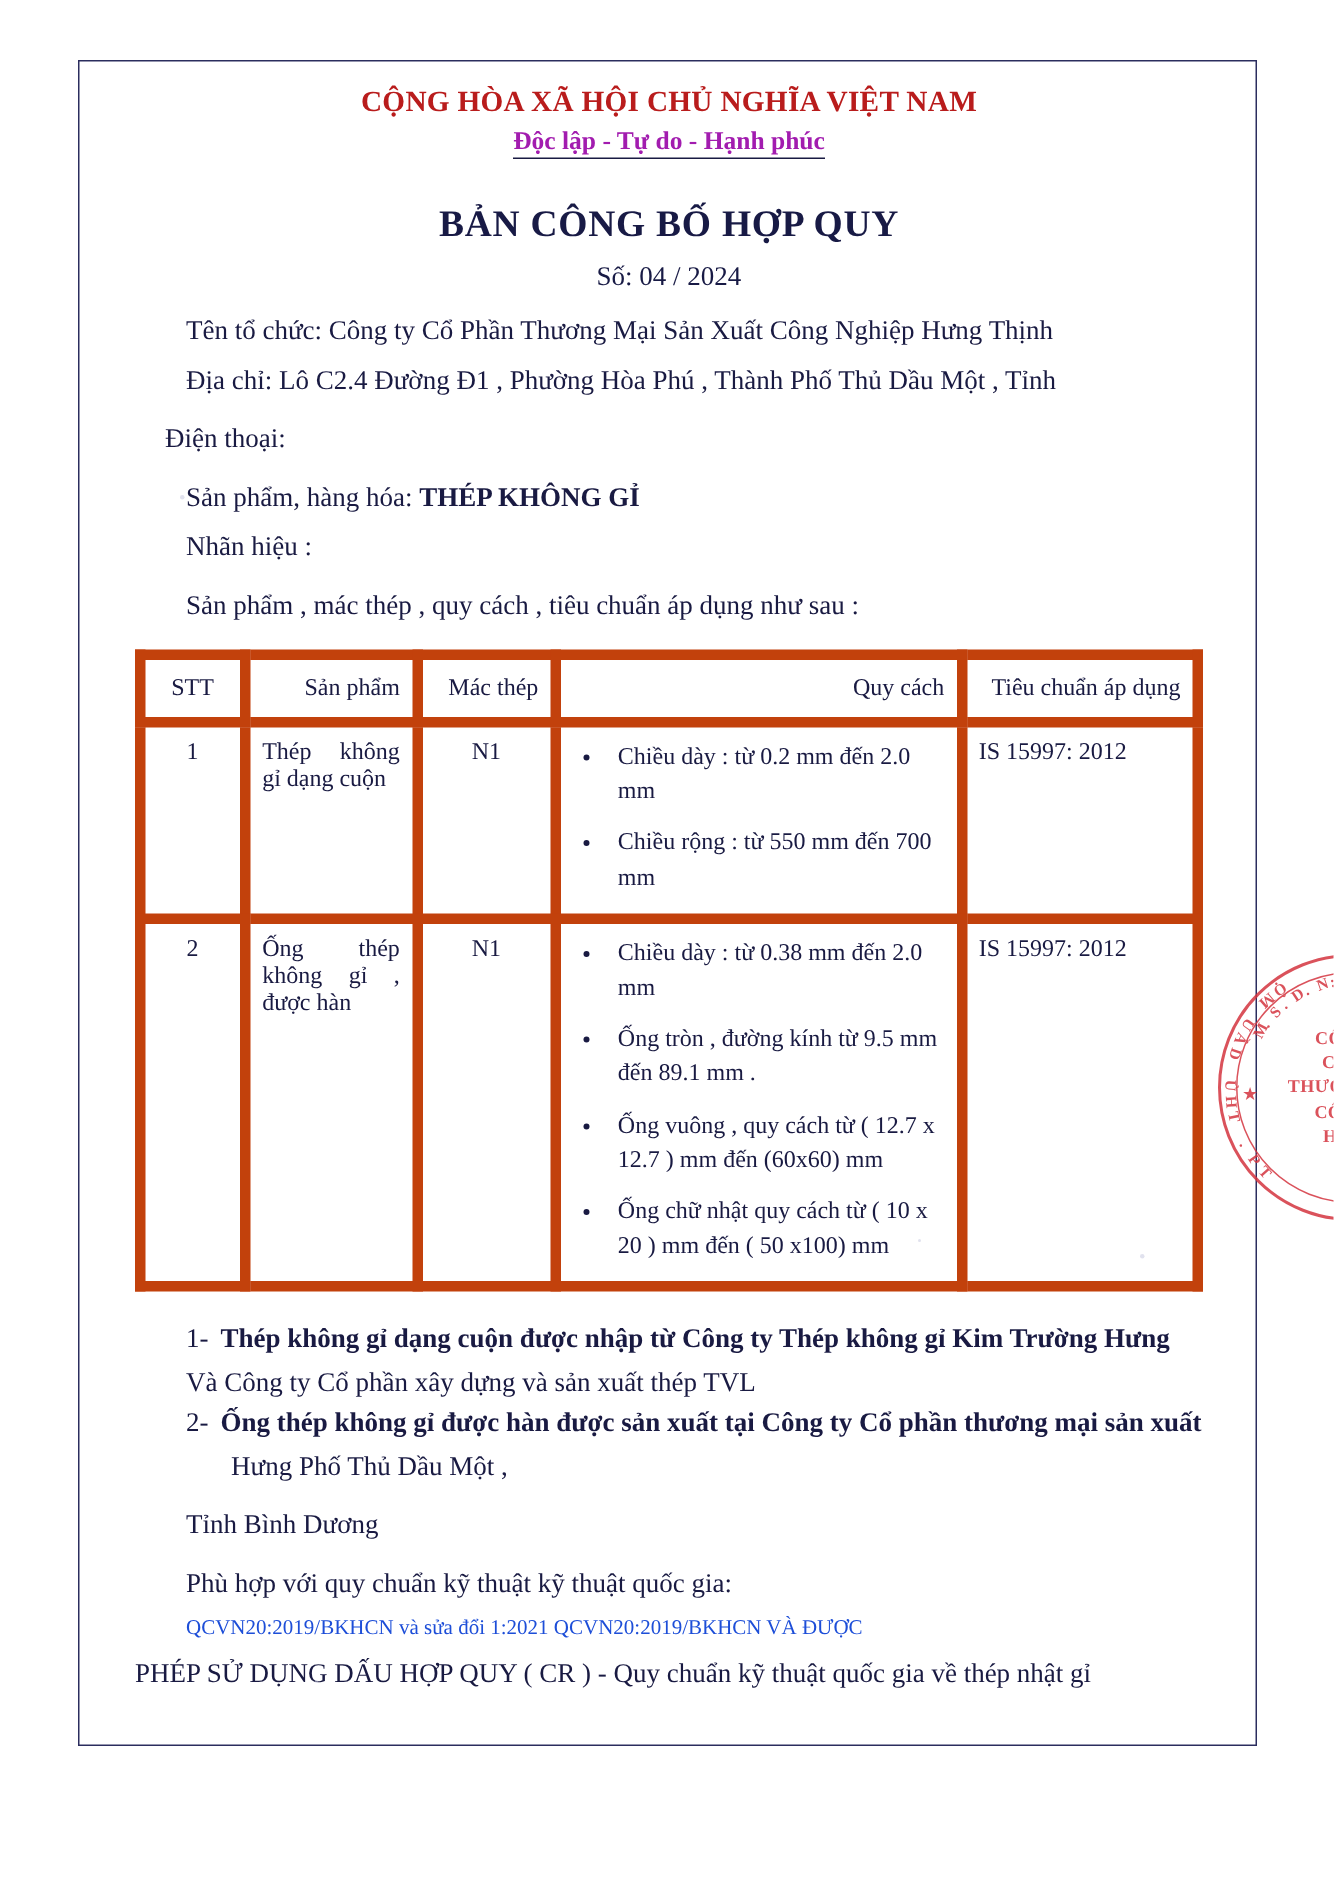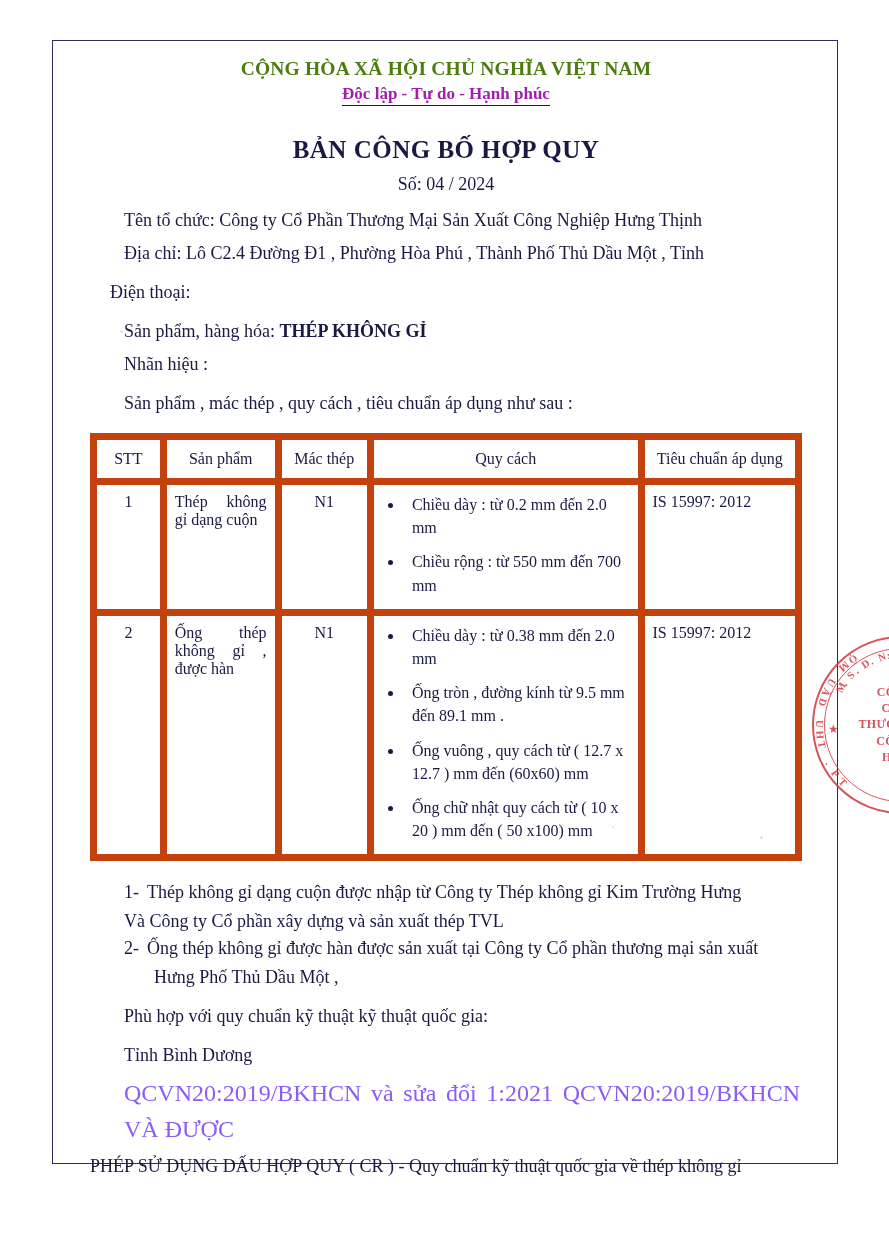--- a/index.html
+++ b/index.html
@@ -44,21 +44,21 @@
     padding: 0 18px;
   }
 
   .title-block {
     text-align: center;
   }
   .national-title {
     font-size: 19.5px;
     font-weight: bold;
     letter-spacing: 0.2px;
-    color: #4d7c0f;
+    color: #b91c1c;
   }
   .motto {
     font-size: 17px;
     font-weight: bold;
     margin-top: 4px;
     display: inline-block;
     border-bottom: 1.4px solid #191a42;
     padding-bottom: 1px;
     color: #a21caf;
   }
@@ -104,21 +104,21 @@
   }
   table.spec th, table.spec td {
     border: 7px solid #c2410c;
     vertical-align: top;
     padding: 8px 8px 10px 8px;
     font-weight: normal;
   }
   table.spec thead th {
     padding-top: 10px;
     padding-bottom: 10px;
-    text-align: center;
+    text-align: right;
   }
   .col-stt { width: 56px; text-align: center; }
   .col-sp { width: 118px; }
   .col-mac { width: 90px; text-align: center; }
   .col-qc { width: 332px; }
   .col-tc { width: 180px; }
 
   td.c-center { text-align: center; }
   td.justify { text-align: justify; text-justify: inter-word; }
 
@@ -144,44 +144,45 @@
     display: flex;
     padding-left: 34px;
     margin-bottom: 2px;
   }
   .note-num {
     flex: 0 0 auto;
     padding-right: 8px;
   }
   .note-text {
     flex: 1 1 auto;
+    font-weight: bold;
   }
   .note-cont {
     padding-left: 34px;
   }
   .note-cont2 {
     padding-left: 64px;
   }
 
   .footer-para {
     font-size: 18px;
     line-height: 1.5;
     padding-left: 34px;
     margin-top: 12px;
     color: #191a42;
   }
   .footer-justify {
-    font-size: 24px;
+    font-size: 14px;
     line-height: 1.5;
     margin-top: 6px;
     text-align: justify;
     text-justify: inter-word;
     padding-left: 34px;
     padding-right: 2px;
-    color: #8b5cf6;
+    color: #1d4ed8;
   }
   .footer-last {
     font-size: 18px;
     line-height: 1.5;
     color: #191a42;
     padding-left: 0;
   }
 
   
   .stamp {
@@ -328,24 +329,24 @@
       </div>
       <div class="note-cont">Và Công ty Cổ phần xây dựng và sản xuất thép TVL</div>
 
       <div class="note-row">
         <span class="note-num">2-</span>
         <span class="note-text">Ống thép không gỉ được hàn được sản xuất tại Công ty Cổ phần thương mại sản xuất</span>
       </div>
       <div class="note-cont2">Hưng Phố Thủ Dầu Một ,</div>
     </div>
 
+    <div class="footer-para">Tỉnh Bình Dương</div>
     <div class="footer-para">Phù hợp với quy chuẩn kỹ thuật kỹ thuật quốc gia:</div>
-    <div class="footer-para">Tỉnh Bình Dương</div>
     <div class="footer-justify">QCVN20:2019/BKHCN và sửa đổi 1:2021  QCVN20:2019/BKHCN VÀ ĐƯỢC</div>
-    <div class="footer-justify footer-last" style="padding-left:0">PHÉP SỬ DỤNG DẤU HỢP QUY ( CR ) -  Quy chuẩn kỹ thuật quốc gia về thép không gỉ</div>
+    <div class="footer-justify footer-last" style="padding-left:0">PHÉP SỬ DỤNG DẤU HỢP QUY ( CR ) -  Quy chuẩn kỹ thuật quốc gia về thép nhật gỉ</div>
 
   </div>
 
   <div class="stamp">
     <div class="ring"></div>
     <div class="ring-inner"></div>
     <div class="arc-top" id="arc-top">
         <span class="arcchar" style="transform: rotate(-62deg) translate(0px, -76px);">M</span>
         <span class="arcchar" style="transform: rotate(-54.8deg) translate(0px, -76px);">.</span>
         <span class="arcchar" style="transform: rotate(-47.6deg) translate(0px, -76px);">S</span>

